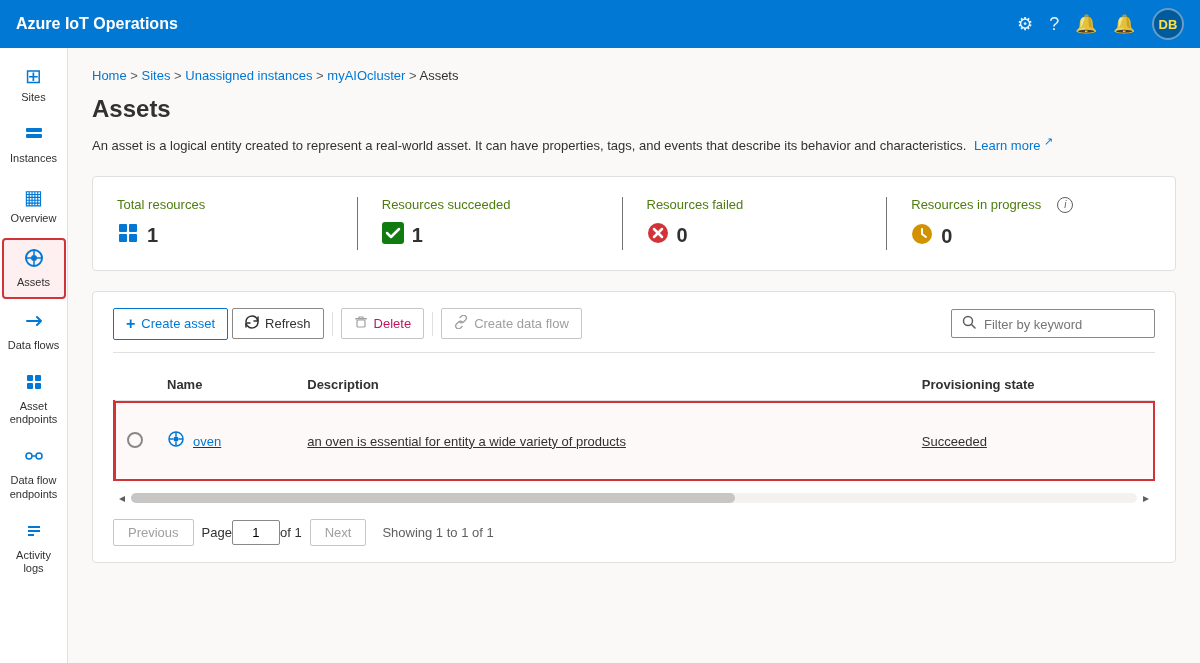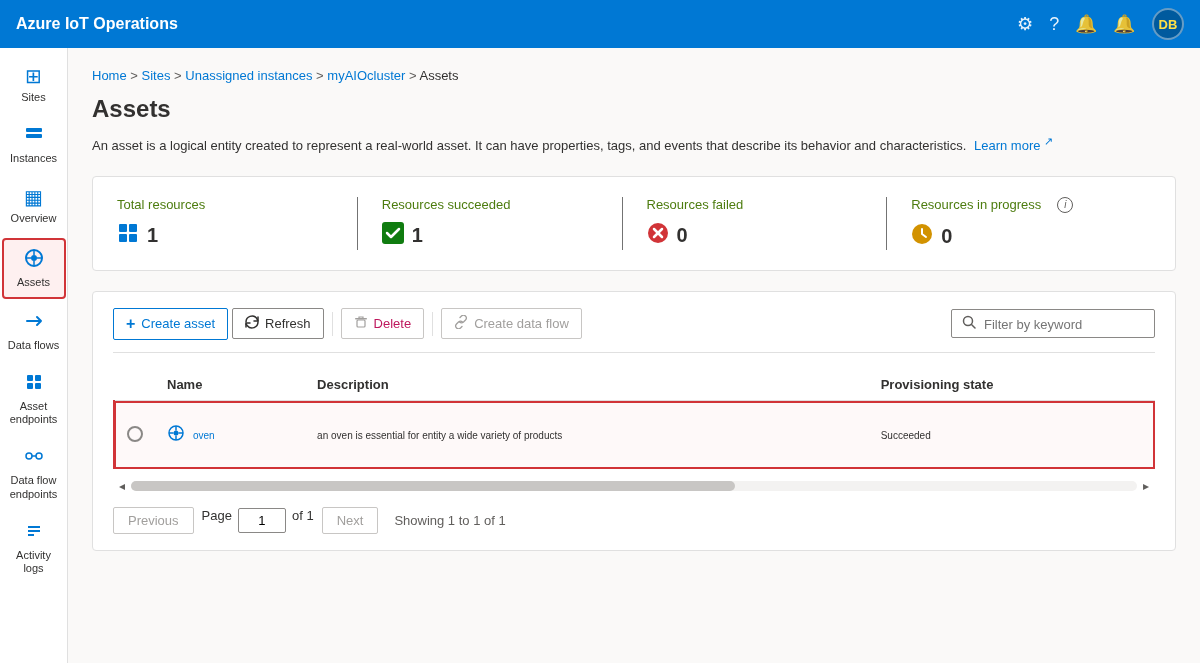--- a/index.html
+++ b/index.html
@@ -254,23 +254,24 @@
     }
     th {
       text-align: left;
       padding: 8px 12px;
       font-size: 13px;
       font-weight: 600;
       color: #323130;
       margin-top: 25px;
     }
     td {
-      padding: 22px 12px;
-      font-size: 10px;
-      color: #323130;
+      padding: 28px 12px;
+      font-size: 13px;
+      color: #323130;
+      text-decoration: underline;
     }
     .table-row-selected {
       outline: 2px solid #d13438;
       outline-offset: -2px;
       background: #fef9f9;
     }
     .table-row-selected td:first-child {
       border-left: 2px solid #d13438;
     }
 
@@ -331,21 +332,21 @@
       border: 1px solid #c8c6c4;
       background: white;
       border-radius: 2px;
       cursor: default;
       font-size: 13px;
       color: #a19f9d;
     }
 
     .page-input-group {
       display: flex;
-      gap: 6px;
+      align-items: center;
       font-size: 13px;
       color: #323130;
     }
     .page-input {
       width: 48px;
       border: 1px solid #8a8886;
       border-radius: 2px;
       padding: 4px 8px;
       font-size: 13px;
       text-align: center;

